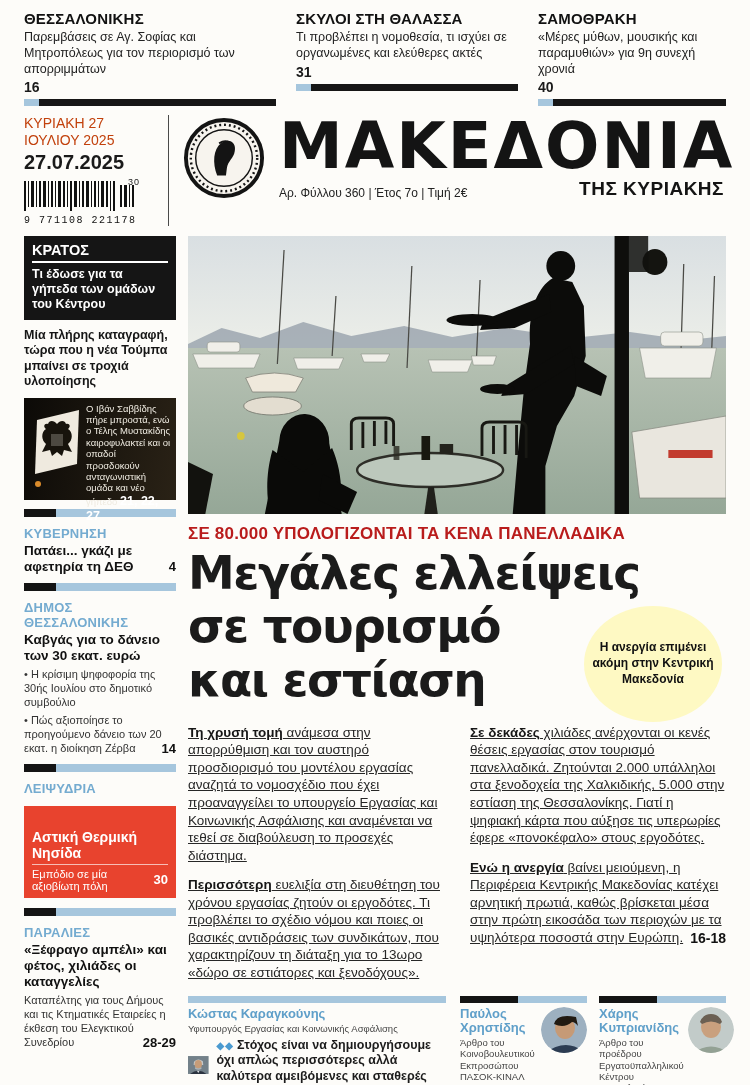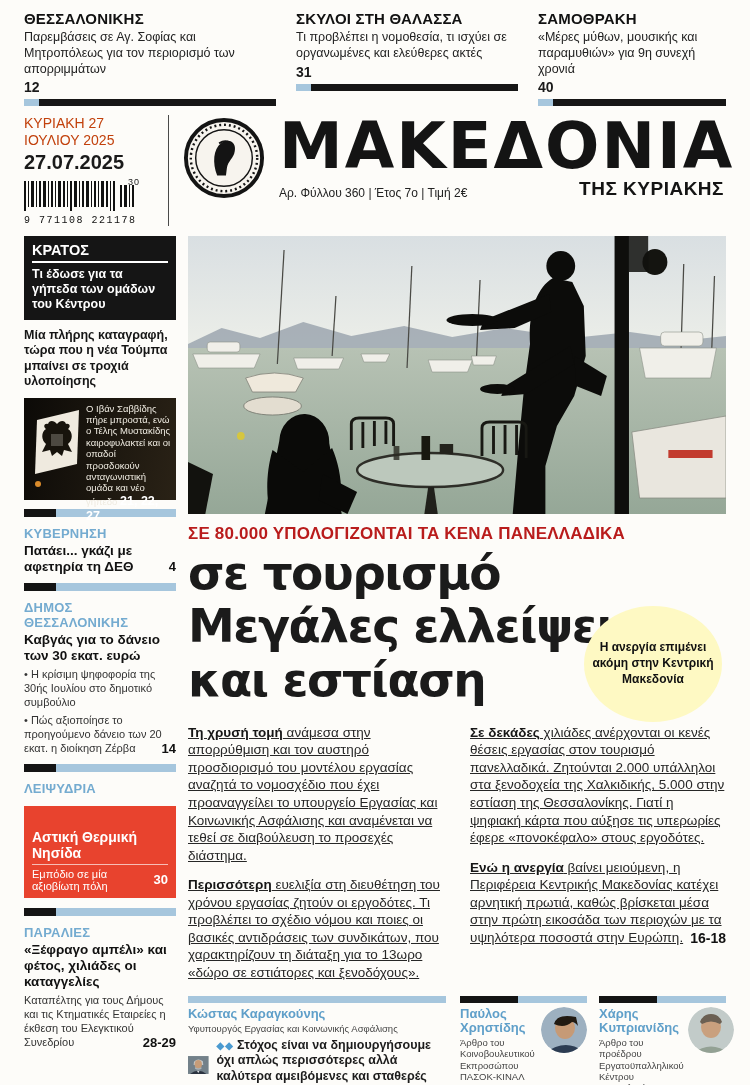--- a/index.html
+++ b/index.html
@@ -86,21 +86,21 @@
 </style>
 </head>
 <body>
 
 <div class="page">
 
   <div class="teasers">
     <div class="teaser t1">
       <div class="teaser-title">ΘΕΣΣΑΛΟΝΙΚΗΣ</div>
       <div class="teaser-text">Παρεμβάσεις σε Αγ. Σοφίας και Μητροπόλεως για τον περιορισμό των απορριμμάτων</div>
-      <div class="teaser-page">12</div>
+      <div class="teaser-page">16</div>
       <div class="tbar">
           <div class="blue"></div>
           <div class="black"></div>
         </div>
     </div>
     <div class="teaser t2">
       <div class="teaser-title">ΣΚΥΛΟΙ ΣΤΗ ΘΑΛΑΣΣΑ</div>
       <div class="teaser-text">Τι προβλέπει η νομοθεσία, τι ισχύει σε οργανωμένες και ελεύθερες ακτές</div>
       <div class="teaser-page">31</div>
       <div class="tbar">
@@ -321,22 +321,22 @@
           <path d="M95,205 a26,28 0 1 1 52,2 L160,278 L80,278 Z"></path>
           <path d="M88,214 C80,240 82,266 86,278 L158,278 C162,252 158,230 150,212 L120,236 Z"></path>
           <path d="M140,238 l36,18 l-10,22 l-30,-14 Z"></path>
         </g>
         <path d="M0,226 L26,238 L18,278 L0,278 Z" fill="#12120e"></path>
       </svg>
 
       <div class="kicker">ΣΕ 80.000 ΥΠΟΛΟΓΙΖΟΝΤΑΙ ΤΑ ΚΕΝΑ ΠΑΝΕΛΛΑΔΙΚΑ</div>
 
       <div class="headline-wrap">
+        <span class="headline-line">Μεγάλες ελλείψεις</span>
         <span class="headline-line">σε τουρισμό</span>
-        <span class="headline-line">Μεγάλες ελλείψεις</span>
         <span class="headline-line">και εστίαση</span>
         <div class="badge">Η ανεργία επιμένει ακόμη στην Κεντρική Μακεδονία</div>
       </div>
 
       <div class="deck">
         <div class="deck-col">
           <p><b>Τη χρυσή τομή</b><span> ανάμεσα στην απορρύθμιση και τον αυστηρό προσδιορισμό του μοντέλου εργασίας αναζητά το νομοσχέδιο που έχει προαναγγείλει το υπουργείο Εργασίας και Κοινωνικής Ασφάλισης και αναμένεται να τεθεί σε διαβούλευση το προσεχές διάστημα.</span></p>
           <p><b>Περισσότερη</b><span> ευελιξία στη διευθέτηση του χρόνου εργασίας ζητούν οι εργοδότες. Τι προβλέπει το σχέδιο νόμου και ποιες οι βασικές αντιδράσεις των συνδικάτων, που χαρακτηρίζουν τη διάταξη για το 13ωρο «δώρο σε εστιάτορες και ξενοδόχους».</span></p>
         </div>
         <div class="deck-col">

